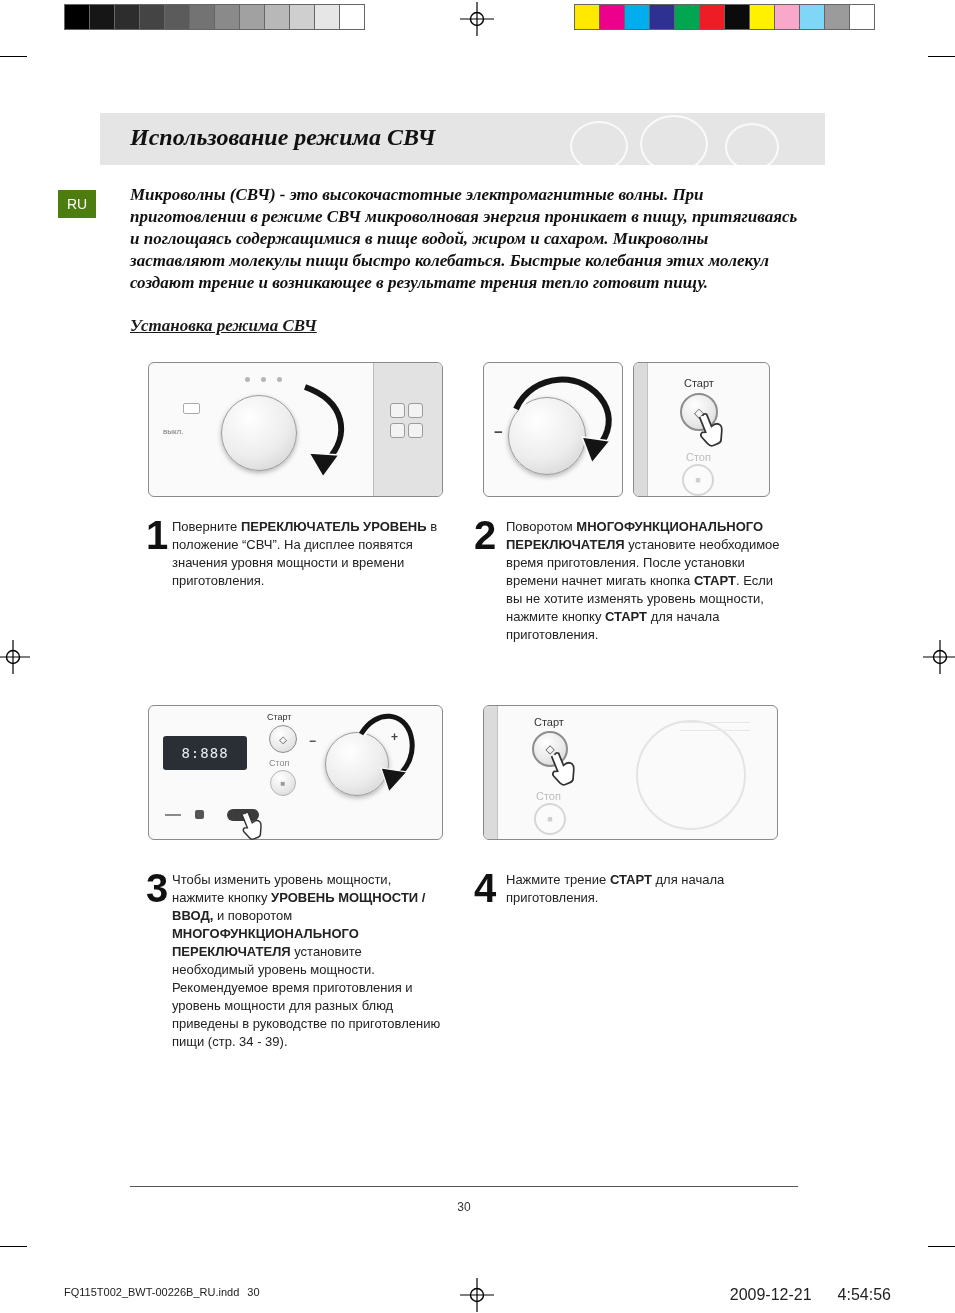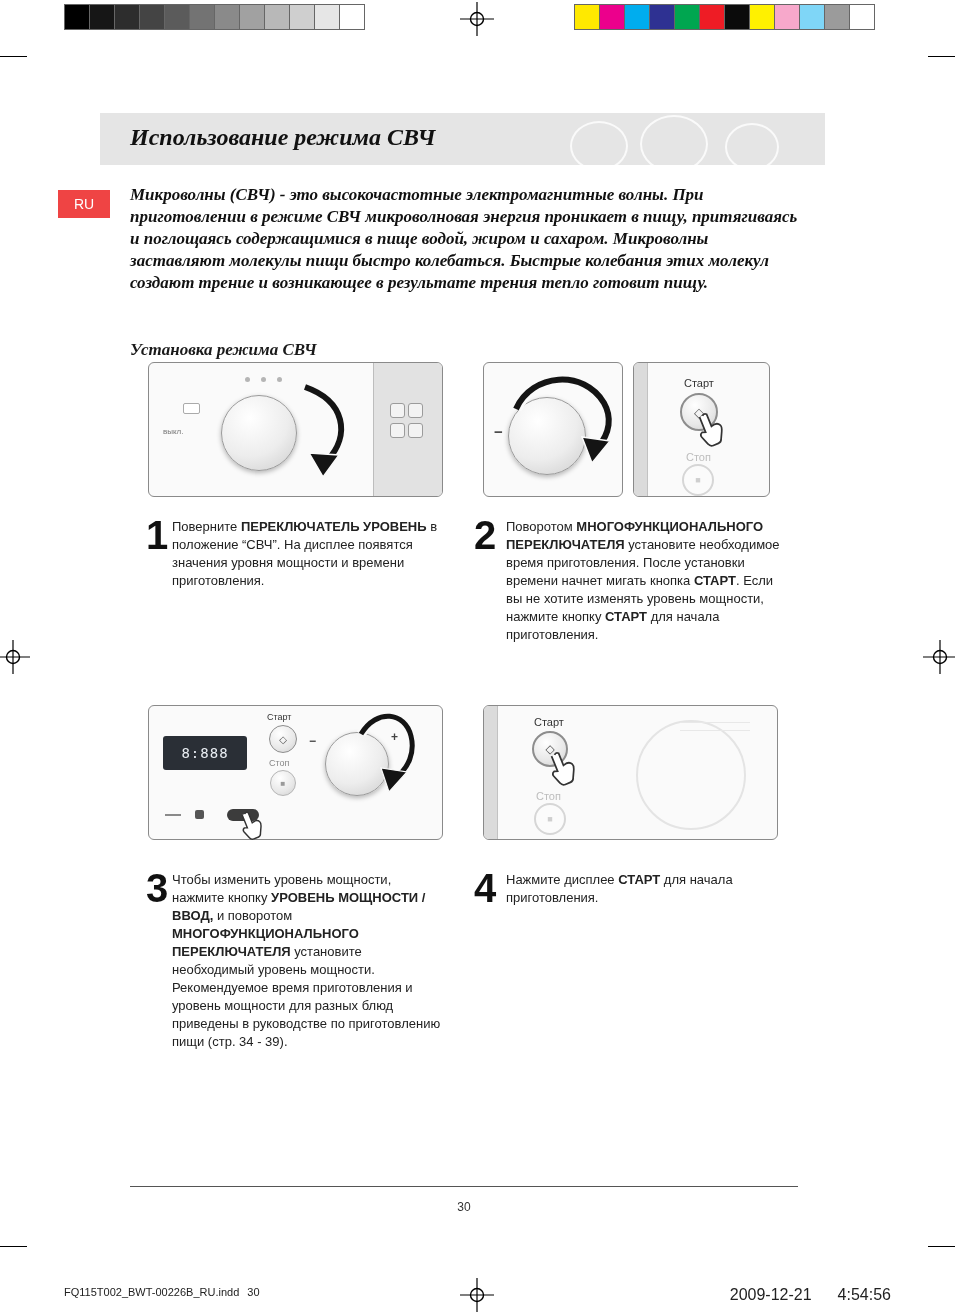--- a/index.html
+++ b/index.html
@@ -18,28 +18,28 @@
 
   
   .header-band { position:absolute; left:100px; top:113px; width:725px; height:52px; background:var(--band_bg); }
   .page-title { position:absolute; left:30px; top:11px; font-family:"Liberation Serif", serif;
                 font-style:italic; font-weight:bold; font-size:24px; color:#111; white-space:nowrap; }
   .tomato { position:absolute; border:2px solid rgba(255,255,255,0.8); border-radius:50%; }
   .t1 { width:54px; height:46px; left:470px; top:8px; }
   .t2 { width:64px; height:54px; left:540px; top:2px; }
   .t3 { width:50px; height:44px; left:625px; top:10px; }
 
-  .ru-box { position:absolute; left:58px; top:190px; width:52px; height:28px; background:#ef4444;
+  .ru-box { position:absolute; left:58px; top:190px; width:38px; height:28px; background:#4d7c0f;
             color:#fff; font-size:14px; display:flex; align-items:center; justify-content:center; }
 
   .intro { position:absolute; left:130px; top:184px; width:672px;
            font-family:"Liberation Serif", serif; font-style:italic; font-weight:bold;
            font-size:17px; line-height:22px; color:#111; }
-  .subheading { position:absolute; left:130px; top:340px; font-family:"Liberation Serif", serif;
-                font-style:italic; font-weight:bold; font-size:17px; }
+  .subheading { position:absolute; left:130px; top:316px; font-family:"Liberation Serif", serif;
+                font-style:italic; font-weight:bold; font-size:17px;text-decoration:underline; }
 
   
   .panel { position:absolute; background:var(--panel_bg); border:1px solid var(--panel_border);
            border-radius:6px; box-sizing:border-box; }
   #panel1 { left:148px; top:362px; width:295px; height:135px; }
   #panel2 { left:483px; top:362px; width:140px; height:135px; }
   #panel3 { left:633px; top:362px; width:137px; height:135px; }
   #panel4 { left:148px; top:705px; width:295px; height:135px; }
   #panel5 { left:483px; top:705px; width:295px; height:135px; }
 
@@ -272,21 +272,21 @@
     <span>Поворотом </span><span class="b">МНОГОФУНКЦИОНАЛЬНОГО ПЕРЕКЛЮЧАТЕЛЯ</span><span> установите необходимое время приготовления. После установки времени начнет мигать кнопка </span><span class="b">СТАРТ</span><span>. Если вы не хотите изменять уровень мощности, нажмите кнопку </span><span class="b">СТАРТ</span><span> для начала приготовления.</span>
   </div>
 
   <div class="step-num" style="left:146px; top:868px;">3</div>
   <div class="step-text" style="left:172px; top:871px; width:272px;">
     <span>Чтобы изменить уровень мощности, нажмите кнопку </span><span class="b">УРОВЕНЬ МОЩНОСТИ / ВВОД,</span><span> и поворотом </span><span class="b">МНОГОФУНКЦИОНАЛЬНОГО ПЕРЕКЛЮЧАТЕЛЯ</span><span> установите необходимый уровень мощности. Рекомендуемое время приготовления и уровень мощности для разных блюд приведены в руководстве по приготовлению пищи (стр. 34 - 39).</span>
   </div>
 
   <div class="step-num" style="left:474px; top:868px;">4</div>
   <div class="step-text" style="left:506px; top:871px; width:280px;">
-    <span>Нажмите дисплее </span><span class="b">СТАРТ</span><span> для начала приготовления.</span>
+    <span>Нажмите трение </span><span class="b">СТАРТ</span><span> для начала приготовления.</span>
   </div>
 
   <div class="rule"></div>
   <div class="page-num">30</div>
   <div class="footer-left">
     <span>FQ115T002_BWT-00226B_RU.indd</span>
     <span>30</span>
   </div>
   <div class="footer-right">
     <span>2009-12-21</span>

